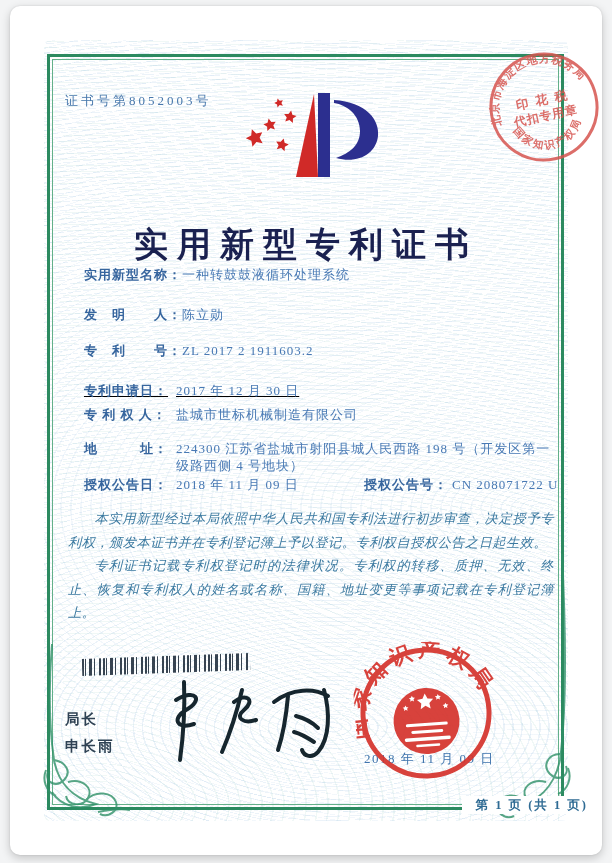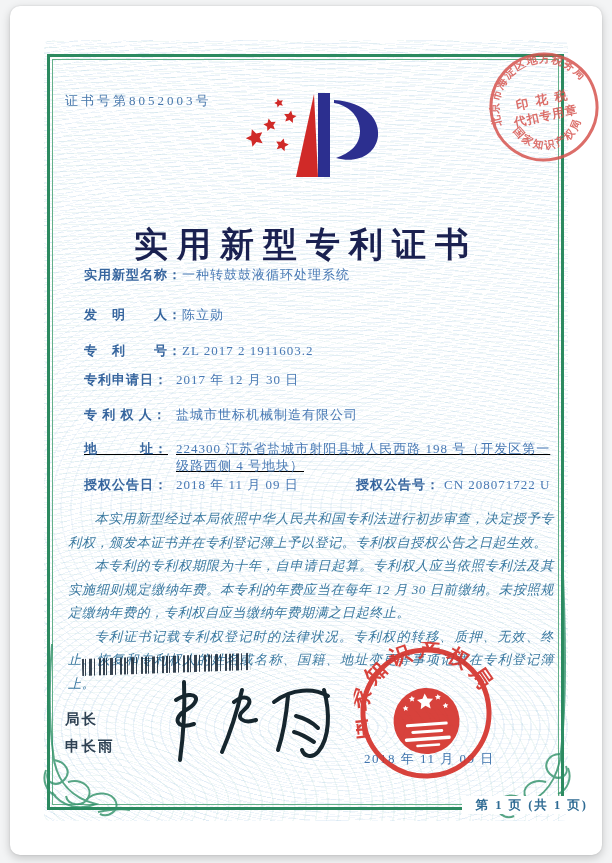--- a/index.html
+++ b/index.html
@@ -28,22 +28,22 @@
   .logo { position:absolute; left:222px; top:84px; width:150px; height:90px; }
 
   .title { position:absolute; left:0; top:176px; width:100%; text-align:center;
            font-size:34px; font-weight:700; color:#1a2150; letter-spacing:9px;margin-top:40px; }
 
   .field { position:absolute; left:74px; right:46px; display:flex; align-items:flex-start;
            font-size:13px; letter-spacing:1px; }
   .flabel { flex:0 0 92px; color:#36659e; font-weight:700; white-space:nowrap; }
   .fvalue { color:#4879b4; line-height:17px; max-width:378px; }
   .row-0 { top:260px; } .row-1 { top:300px; } .row-2 { top:336px; }
-  .row-3 { top:365px; } .row-4 { top:400px; } .row-5 { top:434px;text-decoration:underline; }
-  .grant-row { position:absolute; left:74px; right:40px; top:470px; display:flex; }
+  .row-3 { top:376px;text-decoration:underline; } .row-4 { top:400px; } .row-5 { top:434px; }
+  .grant-row { position:absolute; left:74px; right:40px; top:470px; display:flex;gap:8px; }
   .grant-col1 { display:flex; width:272px; font-size:13px; letter-spacing:1px; }
   .grant-col2 { display:flex; font-size:13px; letter-spacing:1px; }
   .grant-col2 .flabel { flex:0 0 88px; }
 
   .paragraphs { position:absolute; left:58px; right:48px; top:501px;
                 font-size:13.2px; line-height:23.5px; color:#3b79a0;
                 text-align:justify; font-style:italic; letter-spacing:.5px; }
   .paragraphs p { text-indent:2em; }
 
   .barcode { position:absolute; left:72px; top:650px; width:168px; height:17px;
@@ -171,21 +171,20 @@
         <span class="fvalue">2018 年 11 月 09 日</span>
       </div>
       <div class="grant-col2">
         <span class="flabel">授权公告号：</span>
         <span class="fvalue">CN 208071722 U</span>
       </div>
     </div>
 
     <div class="paragraphs">
       <p>本实用新型经过本局依照中华人民共和国专利法进行初步审查，决定授予专利权，颁发本证书并在专利登记簿上予以登记。专利权自授权公告之日起生效。</p>
-      <p>本专利的专利权期限为十年，自申请日起算。专利权人应当依照专利法及其实施细则规定缴纳年费。本专利的年费应当在每年 12 月 30 日前缴纳。未按照规定缴纳年费的，专利权自应当缴纳年费期满之日起终止。</p>
       <p>专利证书记载专利权登记时的法律状况。专利权的转移、质押、无效、终止、恢复和专利权人的姓名或名称、国籍、地址变更等事项记载在专利登记簿上。</p>
     </div>
 
     <div class="barcode"></div>
 
     <div class="signer">
       <div>局长</div>
       <div>申长雨</div>
     </div>
 

